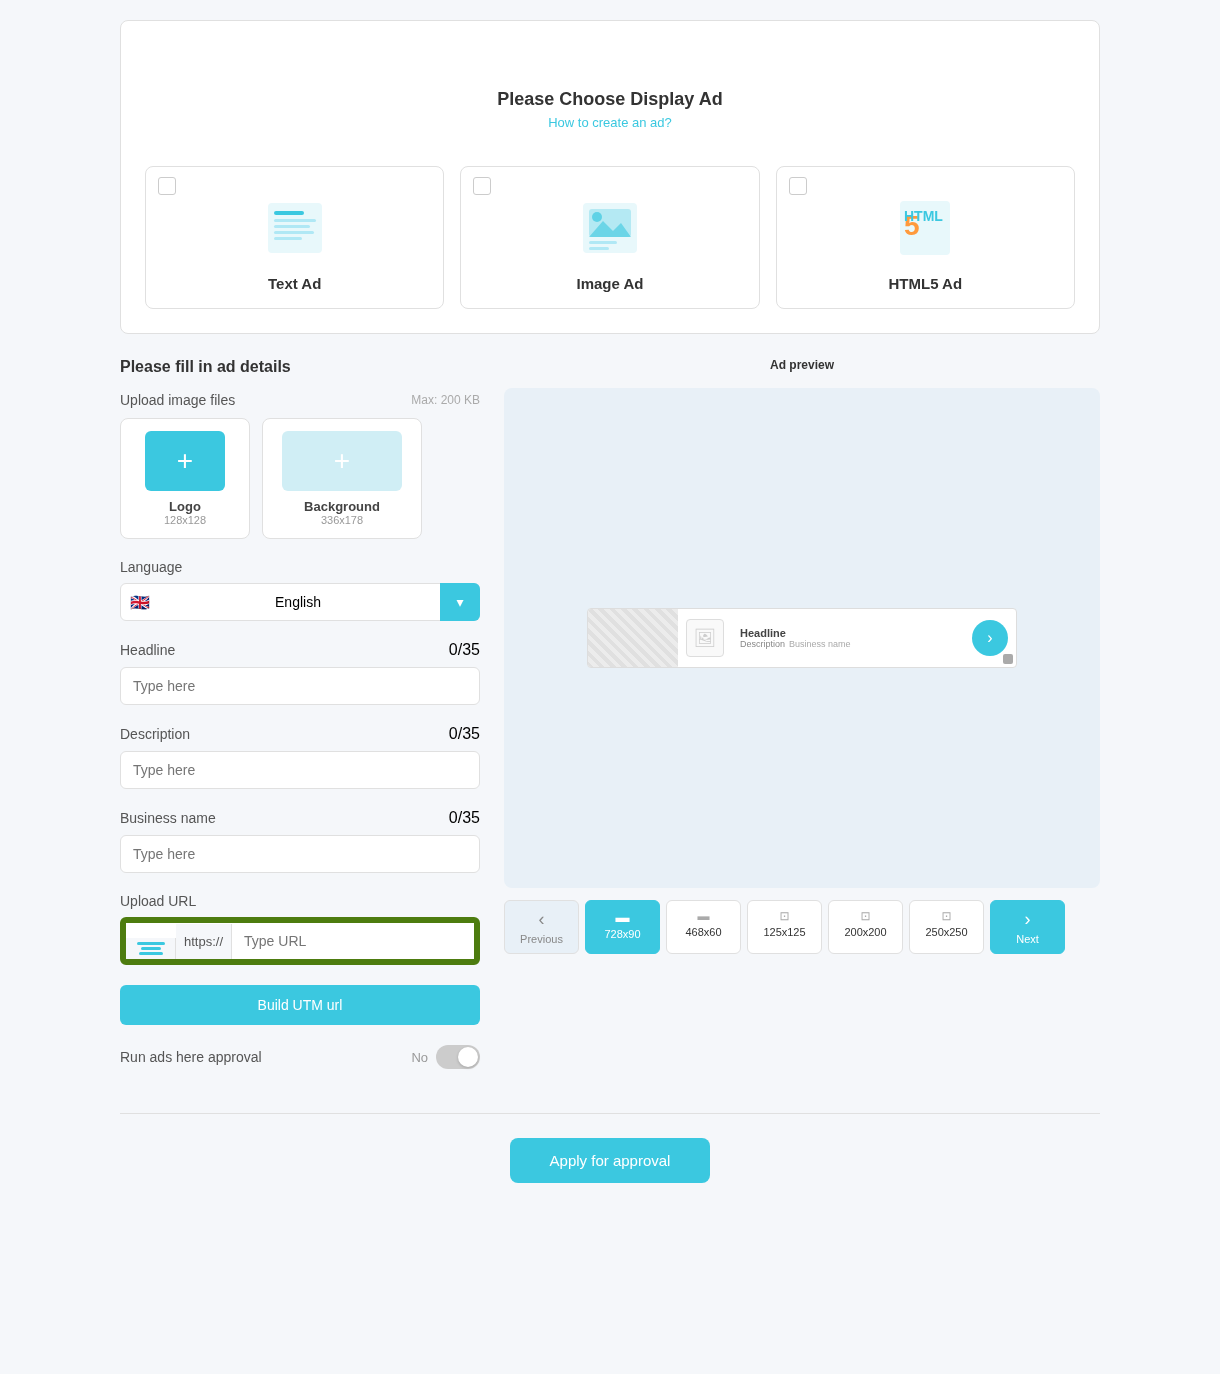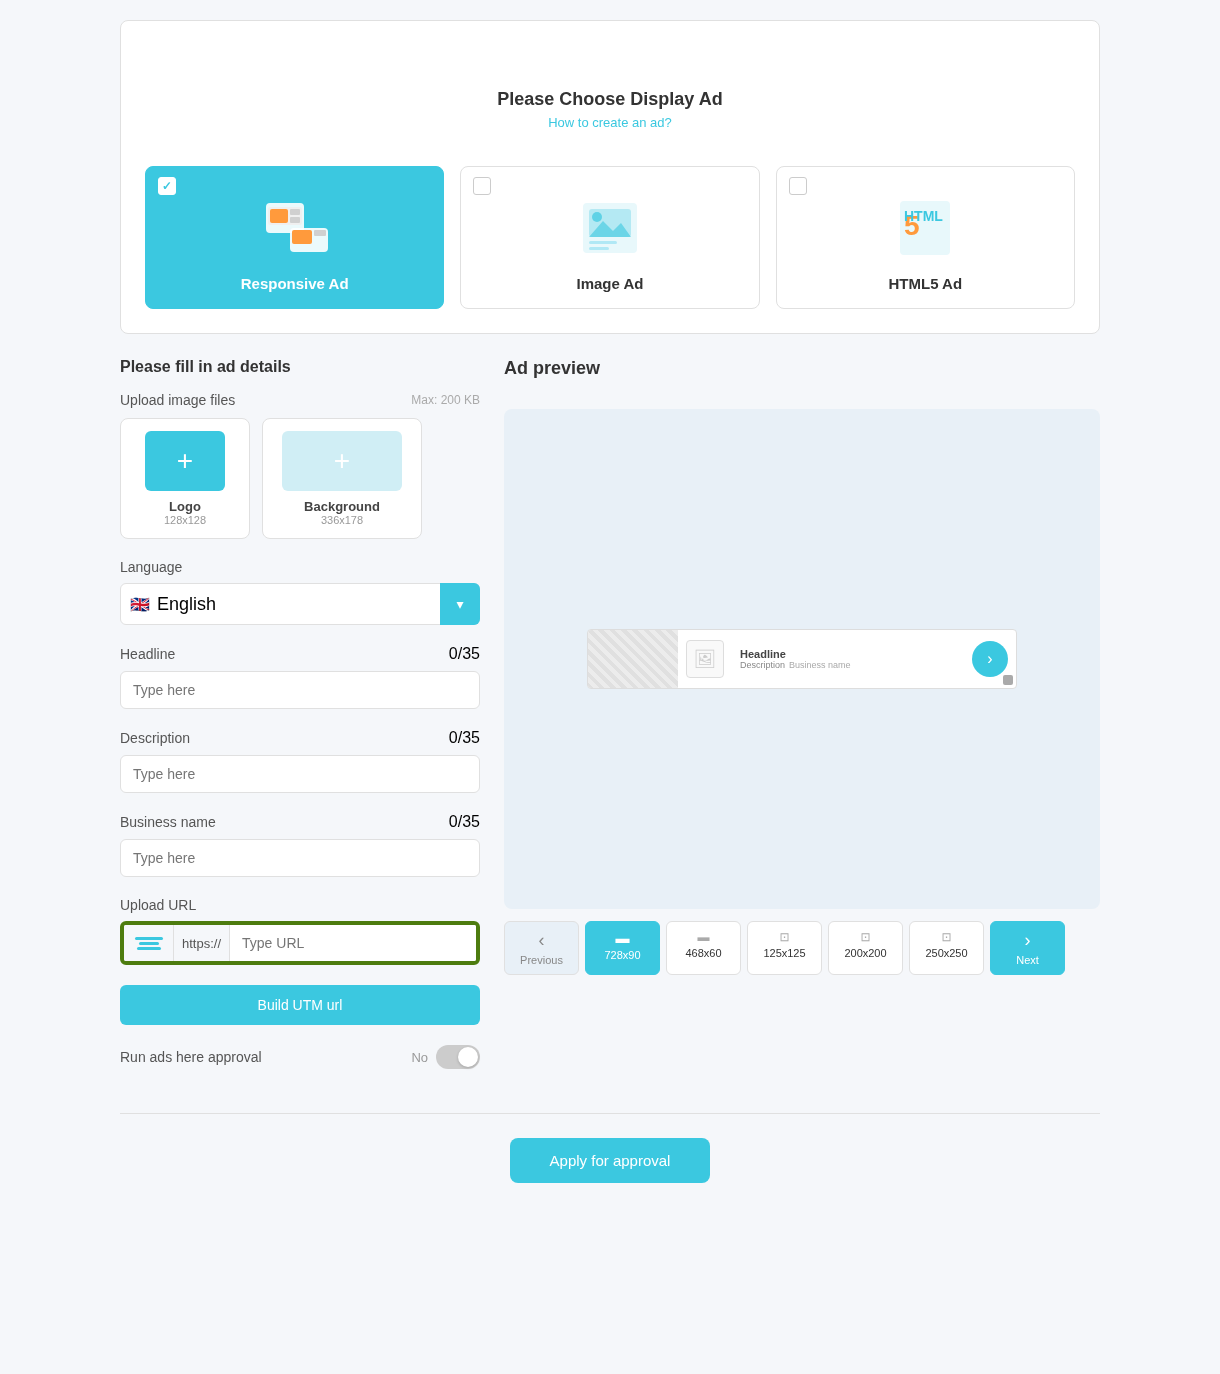--- a/index.html
+++ b/index.html
@@ -190,22 +190,23 @@
     .select-wrapper {
       position: relative;
     }
     .lang-select {
       width: 100%;
       padding: 10px 40px 10px 36px;
       border: 1px solid #e0e0e0;
       border-radius: 6px;
       appearance: none;
       background: #fff;
-      font-size: 18px;
+      font-size: 14px;
       cursor: pointer;
+      text-align: center;
     }
     .lang-flag {
       position: absolute;
       left: 10px;
       top: 50%;
       transform: translateY(-50%);
       font-size: 16px;
     }
     .select-chevron {
       position: absolute;
@@ -248,24 +249,25 @@
       background: #fff;
       outline: none;
     }
 
     
     .url-field {
       margin-bottom: 20px;
     }
     .url-input-wrapper {
       display: flex;
-      border: 4px solid #4d7c0f;
+      border: 6px solid #4d7c0f;
       border-radius: 6px;
       overflow: hidden;
       background: #fff;
+      align-items: flex-end;
     }
     .url-prefix-icon {
       width: 50px;
       background: #f5f7fa;
       border-right: 1px solid #e0e0e0;
       display: flex;
       align-items: center;
       justify-content: center;
       flex-direction: column;
       gap: 2px;
@@ -347,24 +349,25 @@
       top: 2px;
       right: 2px;
       box-shadow: 0 1px 3px rgba(0,0,0,0.2);
     }
 
     
     .right-panel {
       flex: 1;
     }
     .preview-title {
-      font-size: 18px;
+      font-size: 12px;
       font-weight: 600;
       color: #333;
-      margin-bottom: 30px;
+      margin-bottom: 16px;
+      text-align: center;
     }
     .preview-area {
       background: #e8f0f7;
       border-radius: 8px;
       min-height: 500px;
       display: flex;
       align-items: center;
       justify-content: center;
       margin-bottom: 12px;
       position: relative;
@@ -513,37 +516,35 @@
 
 <div class="page-wrapper">
 
   <div class="top-card">
     <div class="top-card-title">Please Choose Display Ad</div>
     <div class="top-card-link">
       <a href="#">How to create an ad?</a>
     </div>
     <div class="ad-types">
 
-
-      <div class="ad-type-card selected">
+      <div class="ad-type-card">
         <div class="checkbox"></div>
         <div class="ad-type-icon">
           <svg viewBox="0 0 70 70" xmlns="http://www.w3.org/2000/svg">
-            <rect x="6" y="10" width="38" height="30" rx="4" fill="#fff" opacity="0.9"></rect>
-            <rect x="8" y="14" width="34" height="18" rx="2" fill="#f0f0f0"></rect>
-            <rect x="10" y="16" width="18" height="14" rx="2" fill="#ff9a3c"></rect>
-            <rect x="30" y="16" width="10" height="6" rx="1" fill="#d0d0d0"></rect>
-            <rect x="30" y="24" width="10" height="6" rx="1" fill="#d0d0d0"></rect>
-            <rect x="30" y="35" width="38" height="24" rx="4" fill="#fff" opacity="0.9"></rect>
-            <rect x="32" y="37" width="20" height="14" rx="2" fill="#ff9a3c"></rect>
-            <rect x="54" y="37" width="12" height="6" rx="1" fill="#d0d0d0"></rect>
+            <rect x="8" y="10" width="54" height="50" rx="4" fill="#e8f8fb"></rect>
+            <rect x="14" y="18" width="30" height="4" rx="2" fill="#3bc8e0"></rect>
+            <rect x="14" y="26" width="42" height="3" rx="1.5" fill="#b0e8f5"></rect>
+            <rect x="14" y="32" width="36" height="3" rx="1.5" fill="#b0e8f5"></rect>
+            <rect x="14" y="38" width="40" height="3" rx="1.5" fill="#b0e8f5"></rect>
+            <rect x="14" y="44" width="28" height="3" rx="1.5" fill="#b0e8f5"></rect>
           </svg>
         </div>
-        <div class="ad-type-label">Responsive Ad</div>
-      </div>
+        <div class="ad-type-label">Text Ad</div>
+      </div>
+
 
       <div class="ad-type-card">
         <div class="checkbox"></div>
         <div class="ad-type-icon">
           <svg viewBox="0 0 70 70" xmlns="http://www.w3.org/2000/svg">
             <rect x="8" y="10" width="54" height="50" rx="4" fill="#e8f8fb"></rect>
             <rect x="14" y="16" width="42" height="28" rx="3" fill="#3bc8e0" opacity="0.3"></rect>
             <circle cx="22" cy="24" r="5" fill="#3bc8e0" opacity="0.7"></circle>
             <polygon points="14,44 28,28 38,38 46,30 56,44" fill="#3bc8e0" opacity="0.6"></polygon>
             <rect x="14" y="48" width="28" height="3" rx="1.5" fill="#b0e8f5"></rect>

